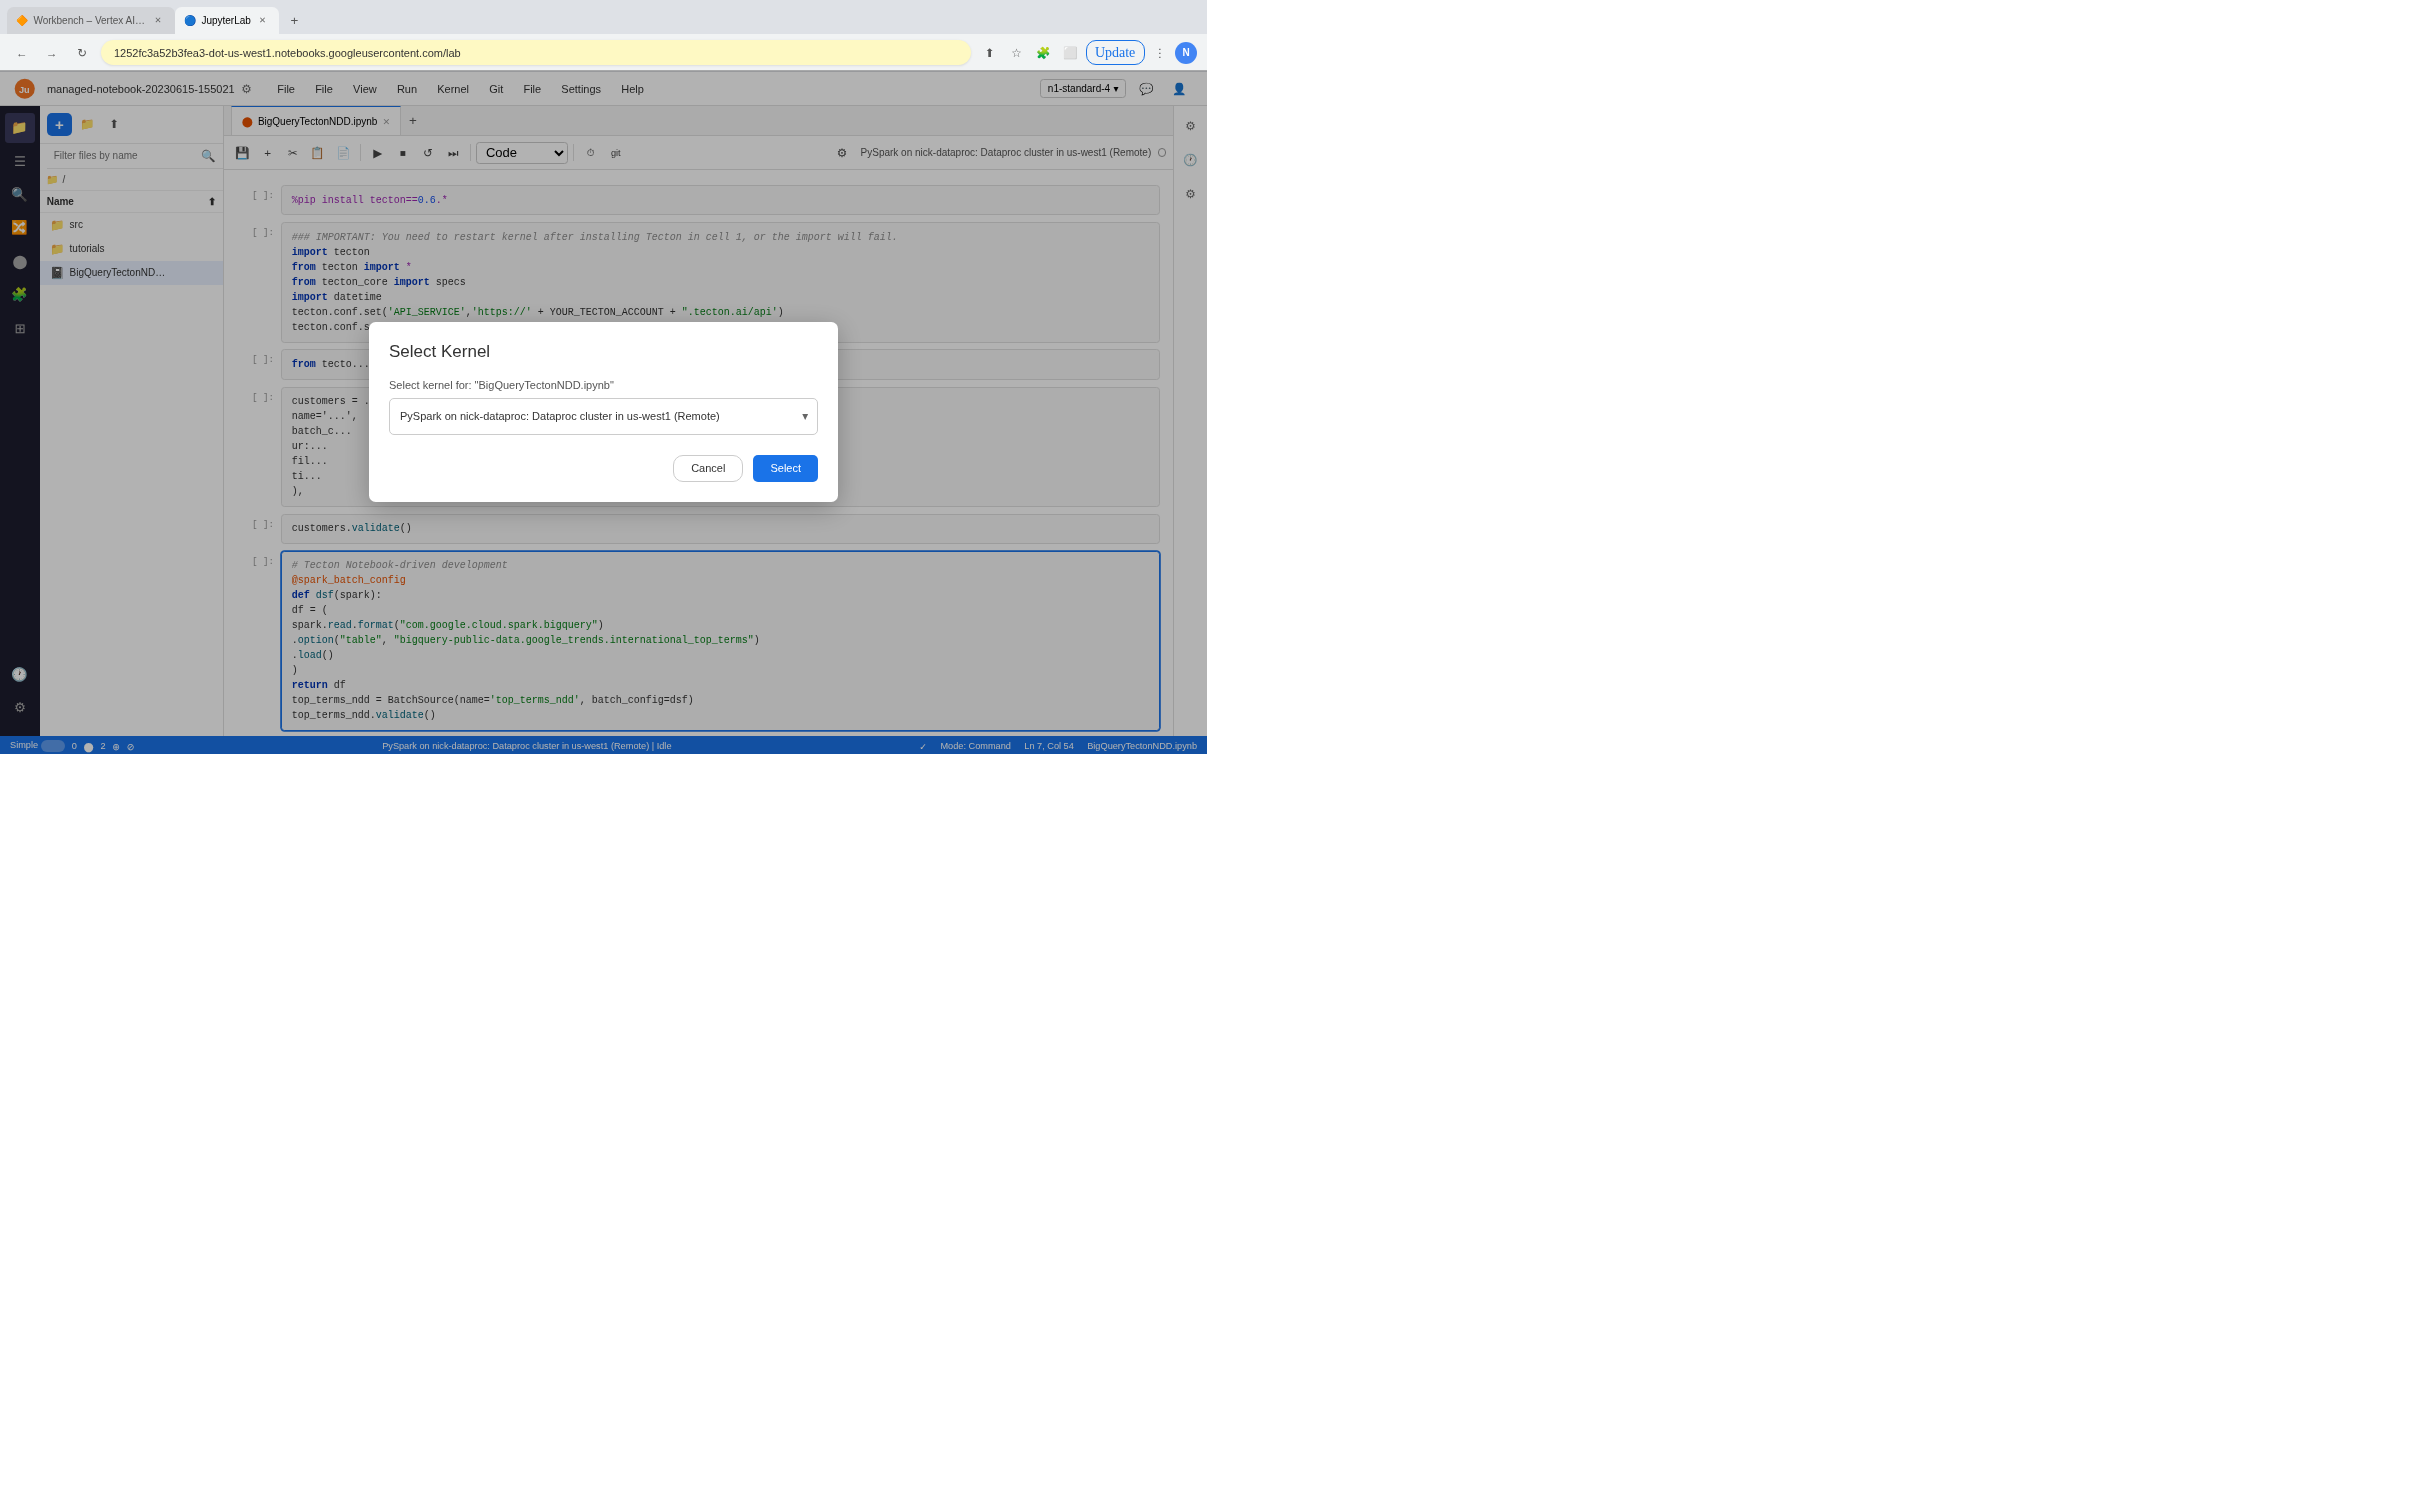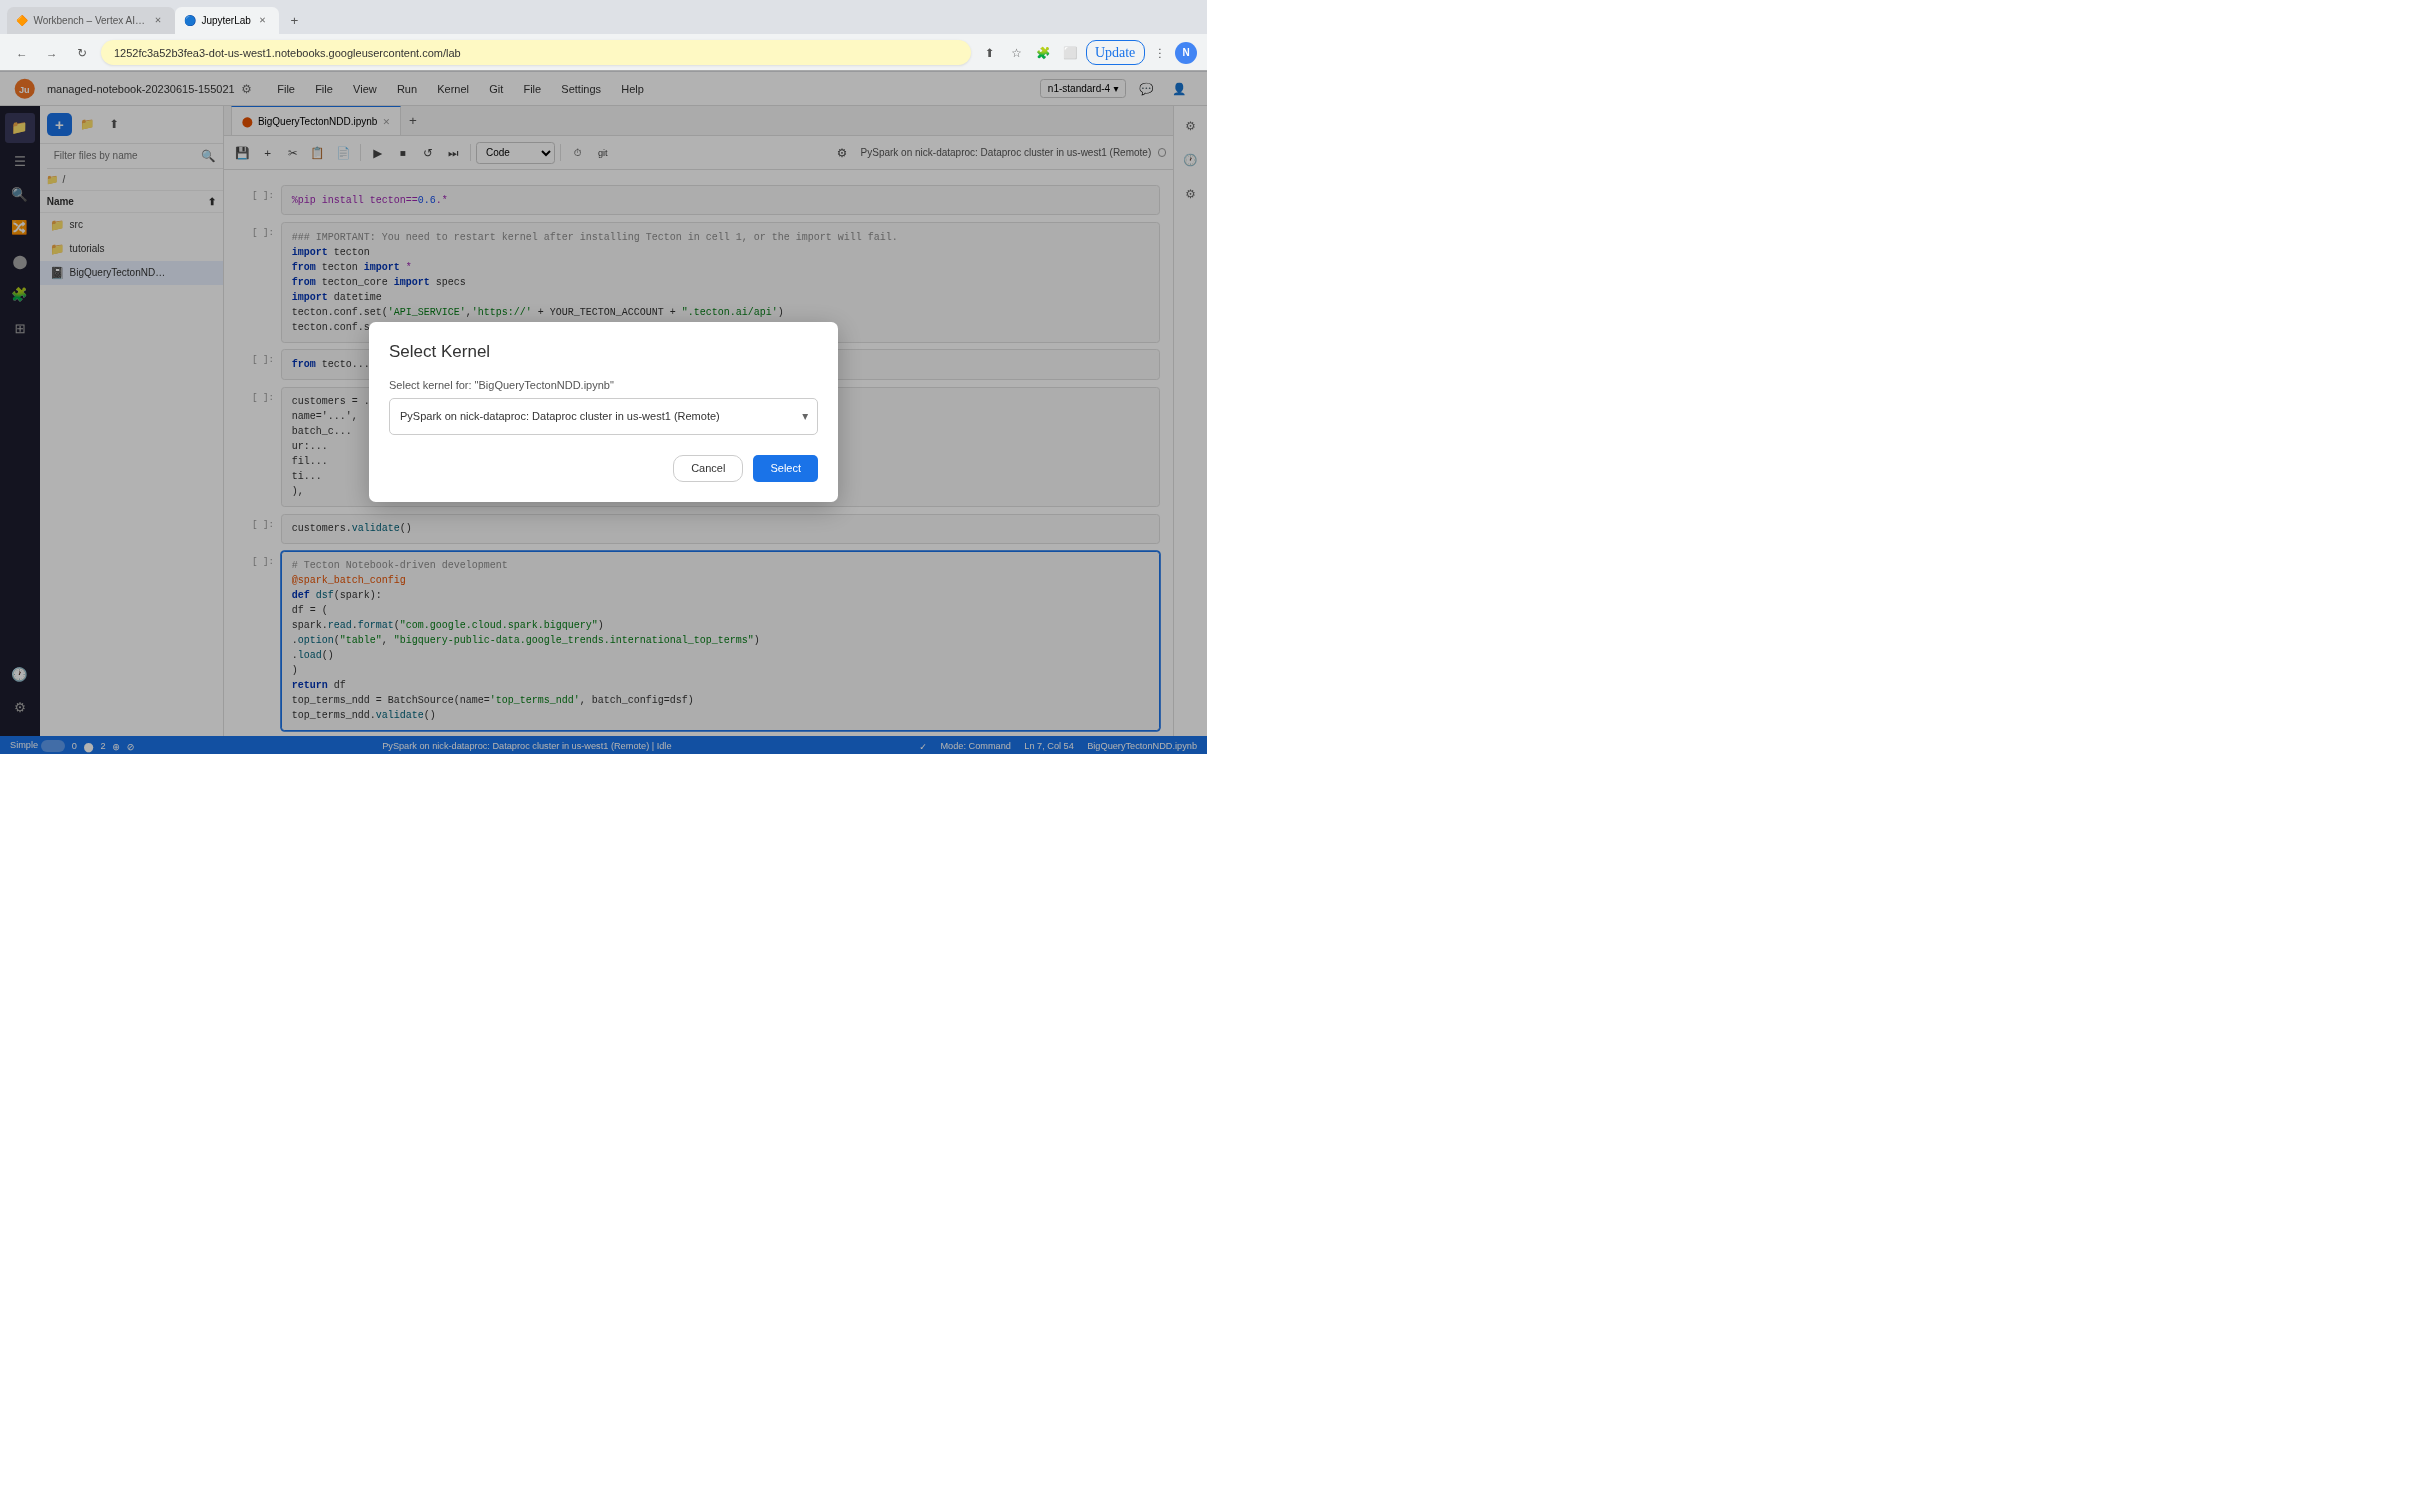--- a/index.html
+++ b/index.html
@@ -428,21 +428,21 @@
     .toolbar-divider {
       width: 0.8px;
       height: 17px;
       background: #e0e0e0;
       margin: 0 3.4px;
     }
     .cell-type-select {
       border: 0.8px solid #ccc;
       border-radius: 3.4px;
       padding: 1.7px 5px;
-      font-size: 10px;
+      font-size: 13px;
       cursor: pointer;
       height: 22px;
       background: #fff;
     }
     .toolbar-right {
       margin-left: auto;
       display: flex;
       align-items: center;
       gap: 6.7px;
       font-size: 10px;
@@ -503,21 +503,21 @@
     }
     .cell-body.focused {
       border-color: #1a73e8;
       box-shadow: 0 0 0 0.8px #1a73e8;
     }
 
     
     .kw { color: #0033b3; font-weight: bold; }
     .fn { color: #00627a; }
     .str { color: #067d17; }
-    .cm { color: #8c8c8c; }
+    .cm { color: #8c8c8c; font-style: italic; }
     .op { color: #9c27b0; }
     .dec { color: #e65100; }
     .num { color: #1750eb; }
 
     
     .right-sidebar {
       width: 34px;
       background: #fff;
       border-left: 0.8px solid #e0e0e0;
       display: flex;

